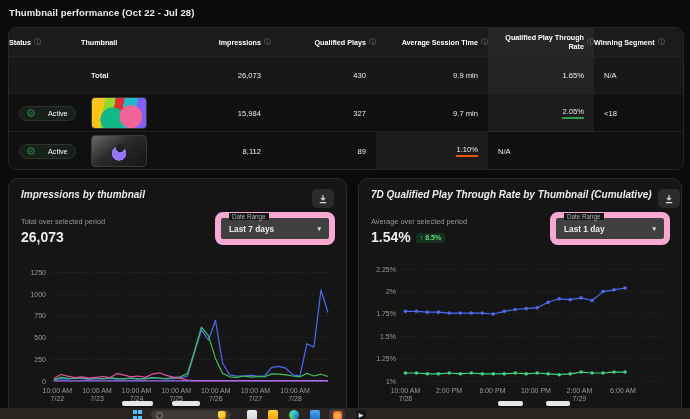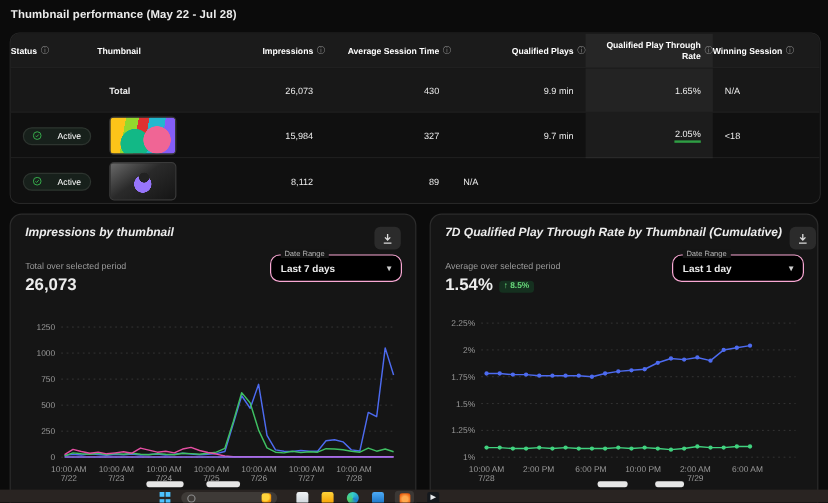--- a/index.html
+++ b/index.html
@@ -44,22 +44,22 @@
   .card-left{left:8px;width:339px;}
   .card-right{left:358px;width:324px;}
   .card-head{display:flex;justify-content:space-between;align-items:flex-start;}
   .card-title{font-size:10px;font-weight:bold;white-space:nowrap;font-style:italic;}
   .dl-btn{width:22px;height:19px;background:#2b2b2b;border-radius:5px;display:flex;align-items:center;
           justify-content:center;flex:0 0 auto;margin-left:6px;cursor:pointer;}
   .card-sub{font-size:7.4px;color:#9a9a9a;margin-top:9px;}
   .card-total{font-size:14px;font-weight:bold;margin-top:3px;}
   .badge{display:inline-block;background:#15301f;color:#69db7c;font-size:7px;font-weight:bold;
          padding:1.5px 4px;border-radius:3px;margin-left:5px;vertical-align:2px;}
-  .date-select{position:absolute;right:11px;top:33px;width:92px;border:1px solid #f9a8d4;border-radius:8px;
-               padding:6px 8px 5px;font-size:8.3px;font-weight:bold;background:#000000;cursor:pointer;}
+  .date-select{position:absolute;right:11px;top:33px;width:92px;border:6px solid #f9a8d4;border-radius:8px;
+               padding:6px 8px 5px;font-size:8.3px;font-weight:bold;background:#404040;cursor:pointer;}
   .date-label{position:absolute;top:-5px;left:8px;background:#151515;padding:0 3px;font-size:6.3px;
               color:#b5b5b5;font-weight:normal;}
   .caret{float:right;font-size:7px;color:#cfcfcf;margin-top:1px;}
   .chart-svg{display:block;margin-top:10px;}
 
   
   .legend-bar{position:absolute;top:401px;height:5px;background:#e6e6e6;border-radius:2px;z-index:5;}
 
   
   .taskbar{position:absolute;left:0;top:408px;width:690px;height:11px;background:#292422;z-index:10;
@@ -81,49 +81,49 @@
   .ic-orange{width:9px;height:9px;margin-top:1.5px;border-radius:2px;
              background:radial-gradient(circle at 50% 55%,#ffa94d 0 35%,#e8590c 80%);}
   .ic-player{background:#14181d;display:flex;align-items:center;justify-content:center;}
   .ic-player span{color:#e9ecef;font-size:6px;line-height:6px;}
 </style>
 </head>
 <body>
 
 <div class="screen">
 
-  <div class="page-title">Thumbnail performance (May 22 - Jul 28)</div>
+  <div class="page-title">Thumbnail performance (Oct 22 - Jul 28)</div>
 
   <div class="perf-table">
     <div class="trow thead">
       <div class="tcell">
           <span>Status</span>
           <span class="info">ⓘ</span>
         </div>
       <div class="tcell">
           <span>Thumbnail</span>
         </div>
       <div class="tcell hdr-right">
           <span>Impressions</span>
           <span class="info">ⓘ</span>
         </div>
       <div class="tcell hdr-right">
+          <span>Qualified Plays</span>
+          <span class="info">ⓘ</span>
+        </div>
+      <div class="tcell hdr-right">
           <span>Average Session Time</span>
-          <span class="info">ⓘ</span>
-        </div>
-      <div class="tcell hdr-right">
-          <span>Qualified Plays</span>
           <span class="info">ⓘ</span>
         </div>
       <div class="tcell hdr-right hl">
           <span>Qualified Play Through Rate</span>
           <span class="info">ⓘ</span>
         </div>
       <div class="tcell">
-          <span>Winning Session</span>
+          <span>Winning Segment</span>
           <span class="info">ⓘ</span>
         </div>
     </div>
 
     <div class="trow total-row">
       <div class="tcell"></div>
       <div class="tcell total-label">Total</div>
       <div class="tcell num">26,073</div>
       <div class="tcell num">430</div>
       <div class="tcell num">9.9 min</div>
@@ -161,20 +161,23 @@
               <path d="M3.2 5.1l1.2 1.2 2.2-2.4" fill="none" stroke="#37b24d" stroke-width="1"></path>
             </svg>
           <span>Active</span>
         </span>
       </div>
       <div class="tcell">
           <div class="thumb thumb2"></div>
         </div>
       <div class="tcell num">8,112</div>
       <div class="tcell num">89</div>
+      <div class="tcell num hl">
+          <span class="u-orange">1.10%</span>
+        </div>
       <div class="tcell">N/A</div>
     </div>
   </div>
 
   <div class="card card-left">
     <div class="card-head">
       <div class="card-title">Impressions by thumbnail</div>
       <div class="dl-btn">
         <svg width="10" height="10" viewBox="0 0 10 10">
             <path d="M5 1v4.5M2.8 3.8L5 6l2.2-2.2M1.8 8.6h6.4" fill="none" stroke="#dcdcdc" stroke-width="1.1"></path>

